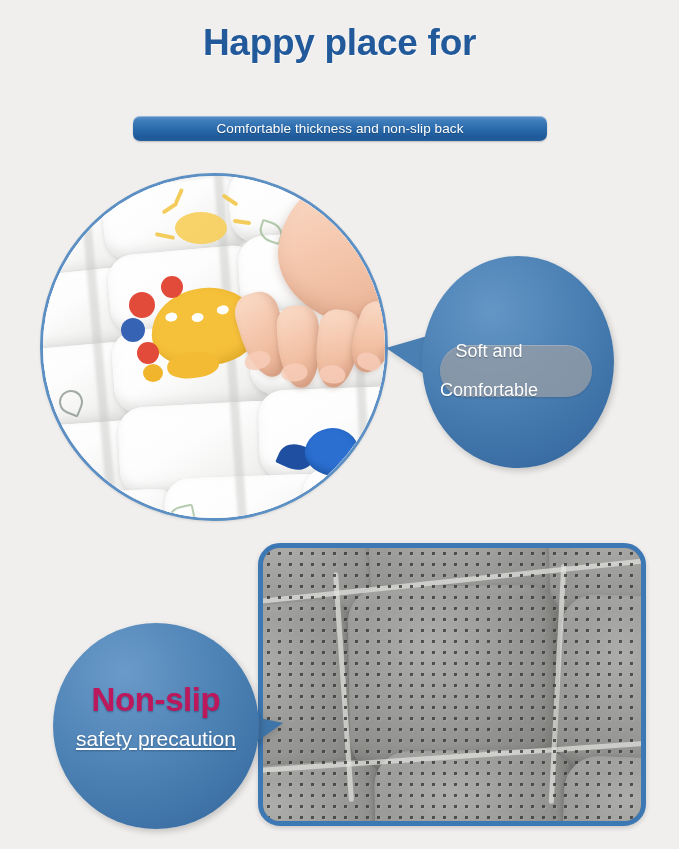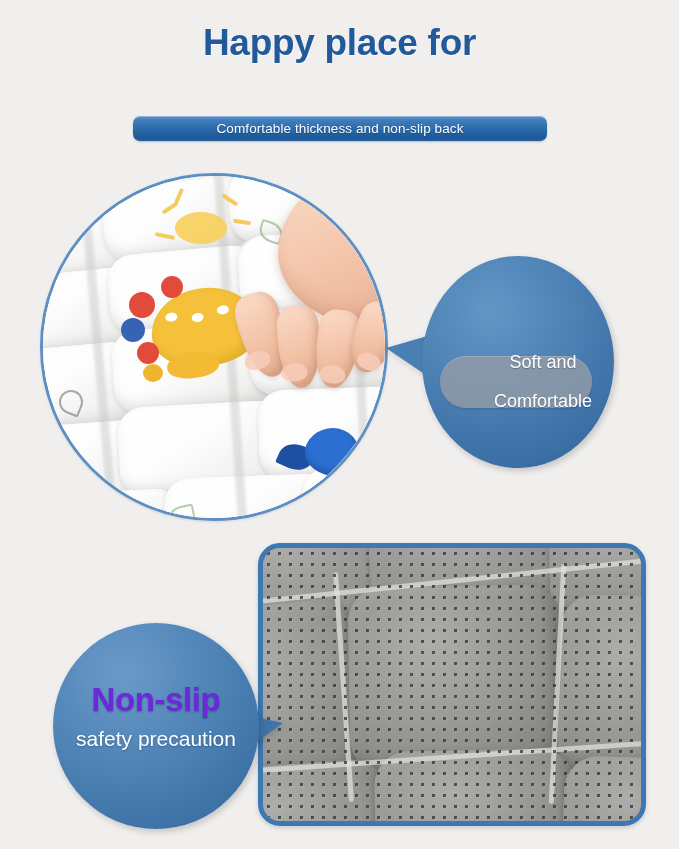--- a/index.html
+++ b/index.html
@@ -270,30 +270,30 @@
     color: #ffffff;
     font-size: 34px;
     font-weight: bold;
     letter-spacing: -0.4px;
     text-shadow: 0 1px 2px rgba(22,48,78,0.45);
     z-index: 3;
   }
   .pill-soft {
     position: absolute;
     left: 22px;
-    top: 102px;
+    top: 91px;
     width: 152px;
     height: 52px;
     border-radius: 26px;
     background: rgba(150,156,165,0.78);
     box-shadow: inset 0 1px 0 rgba(255,255,255,0.20),
                 0 1px 2px rgba(30,50,75,0.22);
     display: flex;
     align-items: center;
-    justify-content: flex-end;
+    justify-content: flex-start;
     z-index: 3;
   }
   .pill-soft span {
     color: #ffffff;
     font-size: 18px;
     line-height: 1.08;
     text-align: center;
     text-shadow: 0 1px 1px rgba(40,60,85,0.45);
     display: block;
   }
@@ -373,38 +373,39 @@
     border-bottom: 40px solid transparent;
     border-left: 56px solid #3f74a8;
     filter: drop-shadow(1px 2px 3px rgba(0,0,0,0.14));
   }
   .nonslip-title {
     position: absolute;
     left: 0;
     top: 58px;
     width: 206px;
     text-align: center;
-    color: #6d28d9;
+    color: #be185d;
     font-size: 33px;
     font-weight: bold;
     letter-spacing: -0.4px;
     text-shadow: 0 1px 2px rgba(22,48,78,0.45);
     z-index: 3;
   }
   .nonslip-sub {
     position: absolute;
     left: 0;
     top: 104px;
     width: 206px;
     text-align: center;
     color: #ffffff;
     font-size: 21px;
     font-weight: normal;
     text-shadow: 0 1px 2px rgba(22,48,78,0.40);
     z-index: 3;
+    text-decoration: underline;
   }
 </style>
 </head>
 <body>
 
 <div class="page">
 
   <div class="header">
     <div class="title">
       <span class="title-line">Happy place for</span>

